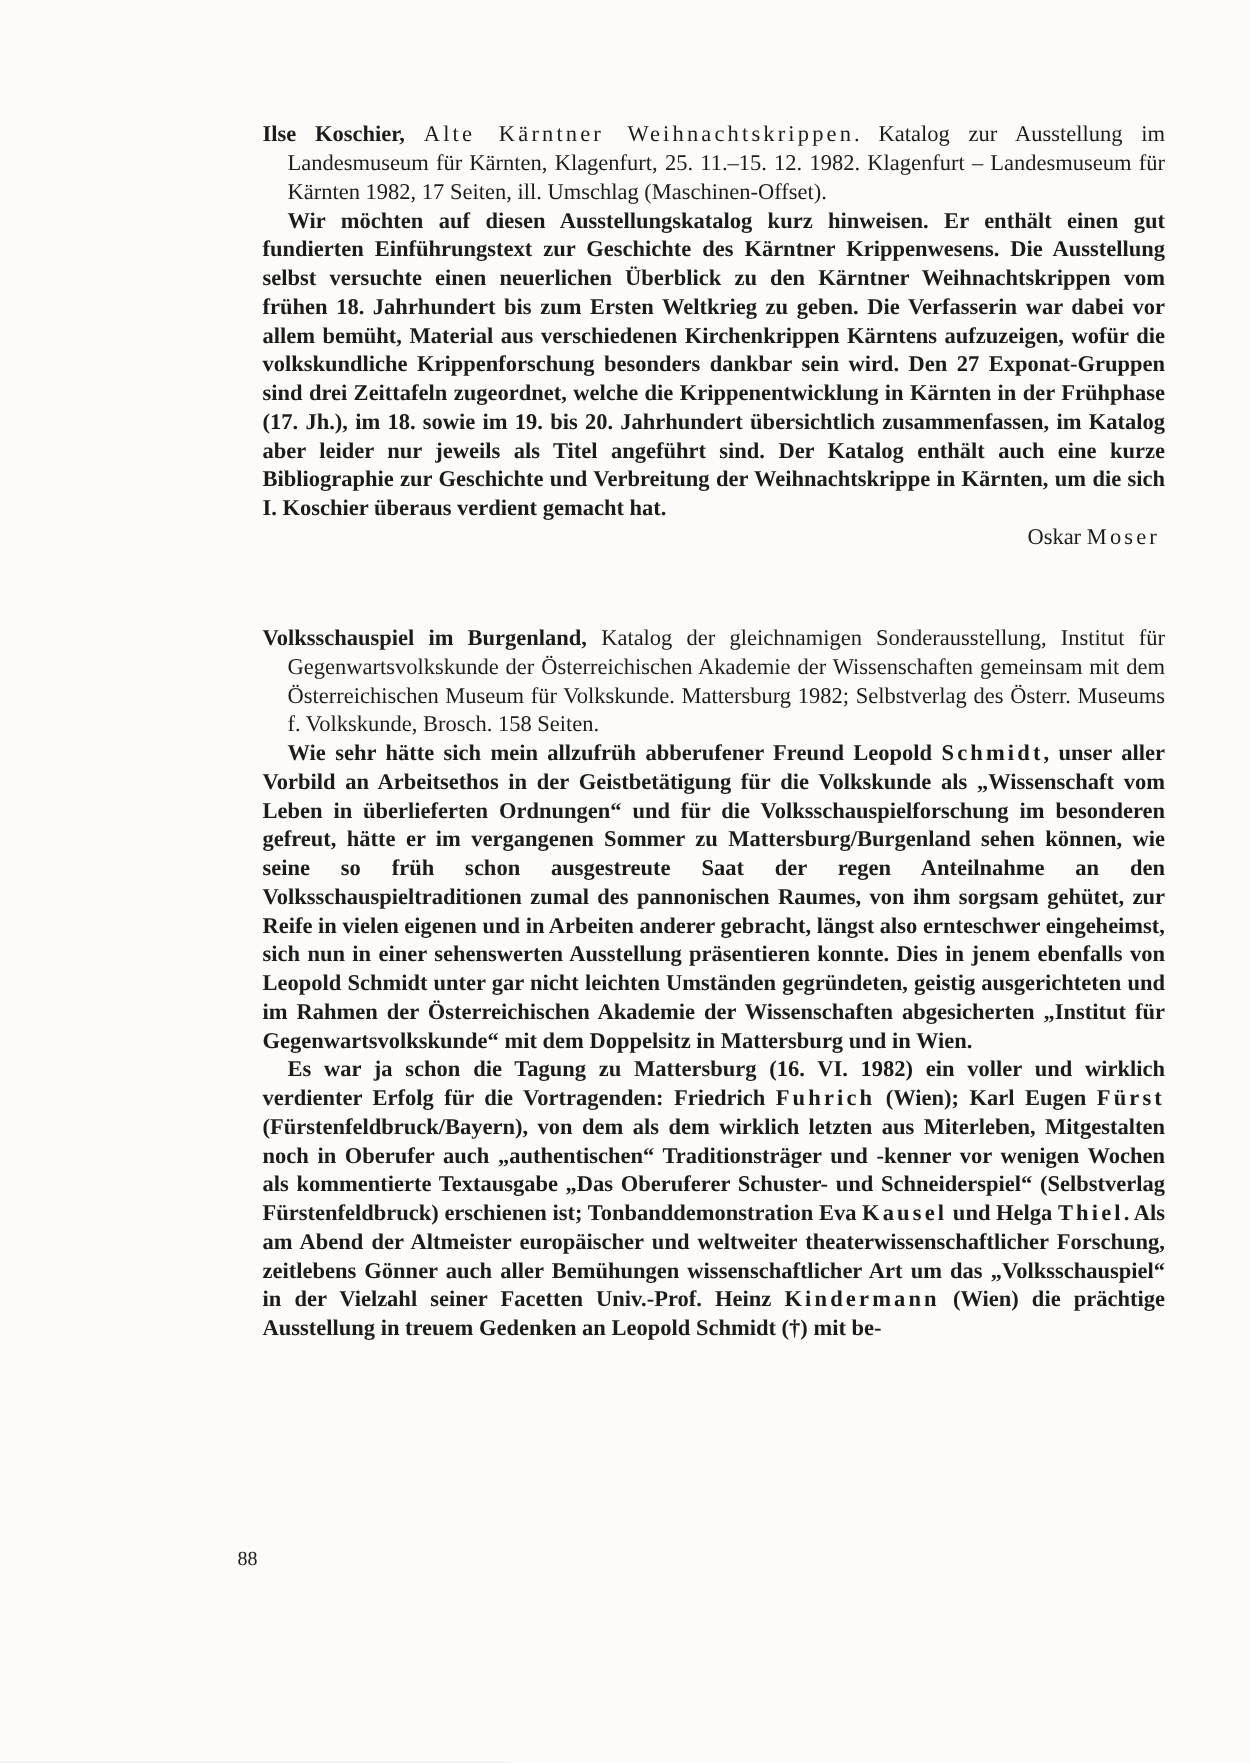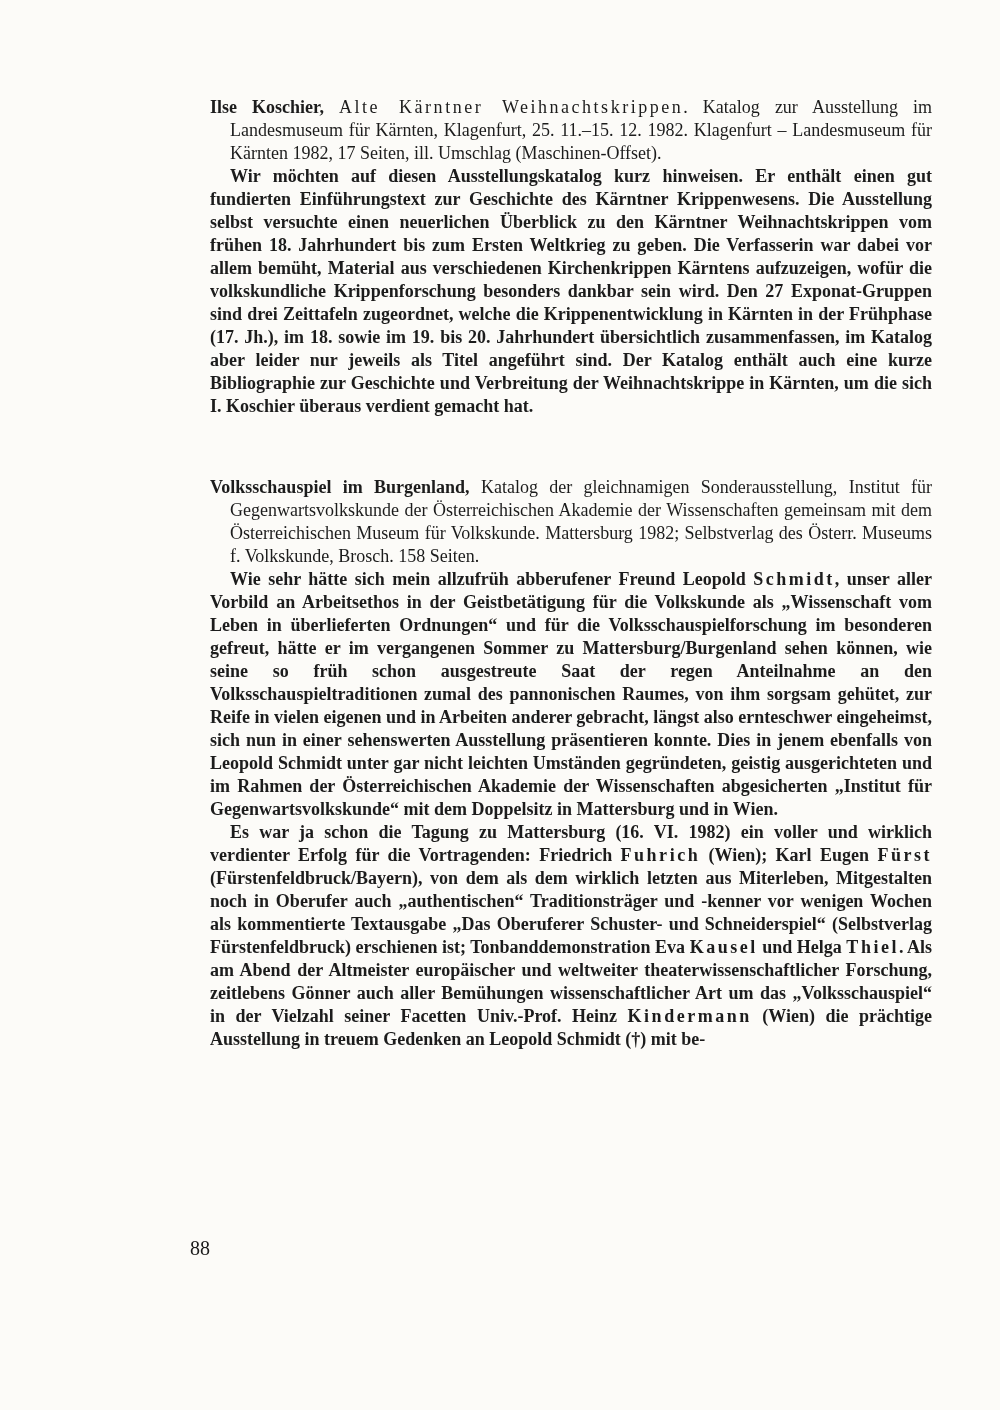--- a/index.html
+++ b/index.html
@@ -47,33 +47,34 @@
   }
   .bold { font-weight: 700; }
   .spaced {
     letter-spacing: 0.14em;
     word-spacing: 0.08em;
   }
   .page-number {
     position: absolute;
     left: 190px;
     top: 1236px;
-    font-size: 20px;
+    font-size: 16px;
     line-height: 24px;
   }
 </style>
 </head>
 <body>
 
 <div class="page">
   <main class="text-block">
 
     <section class="review">
       <p class="review-head"><span class="bold">Ilse Koschier,</span><span> </span><span class="spaced">Alte Kärntner Weihnachtskrippen</span><span>. Katalog zur Ausstellung im Landesmuseum für Kärnten, Klagenfurt, 25. 11.–15. 12. 1982. Klagenfurt – Landesmuseum für Kärnten 1982, 17 Seiten, ill. Umschlag (Maschinen-Offset).</span></p>
       <p class="para"><span>Wir möchten auf diesen Ausstellungskatalog kurz hinweisen. Er enthält einen gut fundierten Einführungstext zur Geschichte des Kärntner Krippenwesens. Die Ausstellung selbst versuchte einen neuerlichen Überblick zu den Kärntner Weihnachtskrippen vom frühen 18. Jahrhundert bis zum Ersten Weltkrieg zu geben. Die Verfasserin war dabei vor allem bemüht, Material aus verschiedenen Kirchenkrippen Kärntens aufzuzeigen, wofür die volkskundliche Krippenforschung besonders dankbar sein wird. Den 27 Exponat-Gruppen sind drei Zeittafeln zugeordnet, welche die Krippenentwicklung in Kärnten in der Frühphase (17. Jh.), im 18. sowie im 19. bis 20. Jahrhundert übersichtlich zusammenfassen, im Katalog aber leider nur jeweils als Titel angeführt sind. Der Katalog enthält auch eine kurze Bibliographie zur Geschichte und Verbreitung der Weihnachtskrippe in Kärnten, um die sich I. Koschier überaus verdient gemacht hat.</span></p>
+      <p class="signature"><span>Oskar </span><span class="spaced">Moser</span></p>
     </section>
 
     <section class="review review-gap">
       <p class="review-head"><span class="bold">Volksschauspiel im Burgenland,</span><span> Katalog der gleichnamigen Sonderausstellung, Institut für Gegenwartsvolkskunde der Österreichischen Akademie der Wissenschaften gemeinsam mit dem Österreichischen Museum für Volkskunde. Mattersburg 1982; Selbstverlag des Österr. Museums f. Volkskunde, Brosch. 158 Seiten.</span></p>
       <p class="para"><span>Wie sehr hätte sich mein allzufrüh abberufener Freund Leopold </span><span class="spaced">Schmidt</span><span>, unser aller Vorbild an Arbeitsethos in der Geistbetätigung für die Volkskunde als „Wissenschaft vom Leben in überlieferten Ordnungen“ und für die Volksschauspielforschung im besonderen gefreut, hätte er im vergangenen Sommer zu Mattersburg/Burgenland sehen können, wie seine so früh schon ausgestreute Saat der regen Anteilnahme an den Volksschauspieltraditionen zumal des pannonischen Raumes, von ihm sorgsam gehütet, zur Reife in vielen eigenen und in Arbeiten anderer gebracht, längst also ernteschwer eingeheimst, sich nun in einer sehenswerten Ausstellung präsentieren konnte. Dies in jenem ebenfalls von Leopold Schmidt unter gar nicht leichten Umständen gegründeten, geistig ausgerichteten und im Rahmen der Österreichischen Akademie der Wissenschaften abgesicherten „Institut für Gegenwartsvolkskunde“ mit dem Doppelsitz in Mattersburg und in Wien.</span></p>
       <p class="para"><span>Es war ja schon die Tagung zu Mattersburg (16. VI. 1982) ein voller und wirklich verdienter Erfolg für die Vortragenden: Friedrich </span><span class="spaced">Fuhrich</span><span> (Wien); Karl Eugen </span><span class="spaced">Fürst</span><span> (Fürstenfeldbruck/Bayern), von dem als dem wirklich letzten aus Miterleben, Mitgestalten noch in Oberufer auch „authentischen“ Traditionsträger und -kenner vor wenigen Wochen als kommentierte Textausgabe „Das Oberuferer Schuster- und Schneiderspiel“ (Selbstverlag Fürstenfeldbruck) erschienen ist; Tonbanddemonstration Eva </span><span class="spaced">Kausel</span><span> und Helga </span><span class="spaced">Thiel</span><span>. Als am Abend der Altmeister europäischer und weltweiter theaterwissenschaftlicher Forschung, zeitlebens Gönner auch aller Bemühungen wissenschaftlicher Art um das „Volksschauspiel“ in der Vielzahl seiner Facetten Univ.-Prof. Heinz </span><span class="spaced">Kindermann</span><span> (Wien) die prächtige Ausstellung in treuem Gedenken an Leopold Schmidt (†) mit be-</span></p>
     </section>
 
   </main>
 

